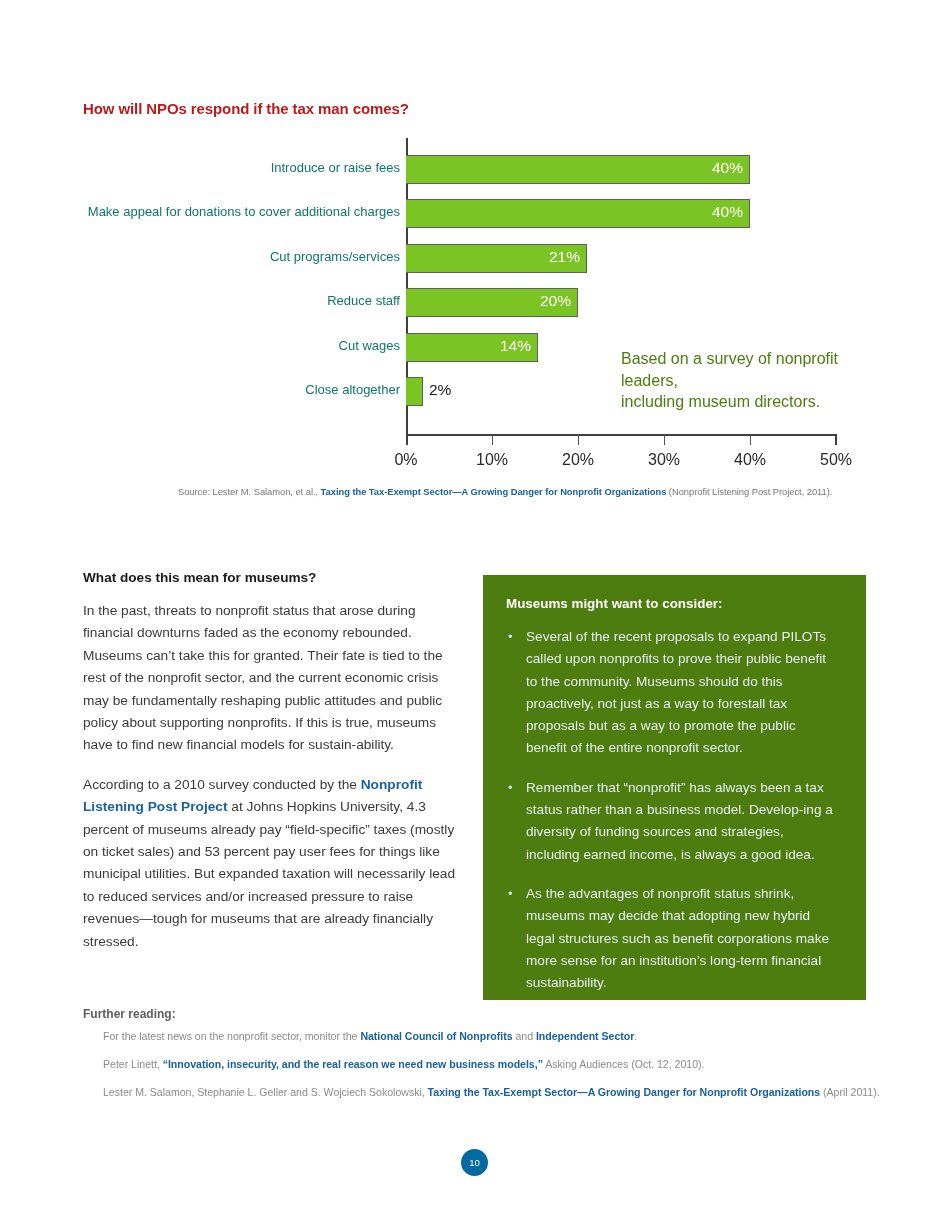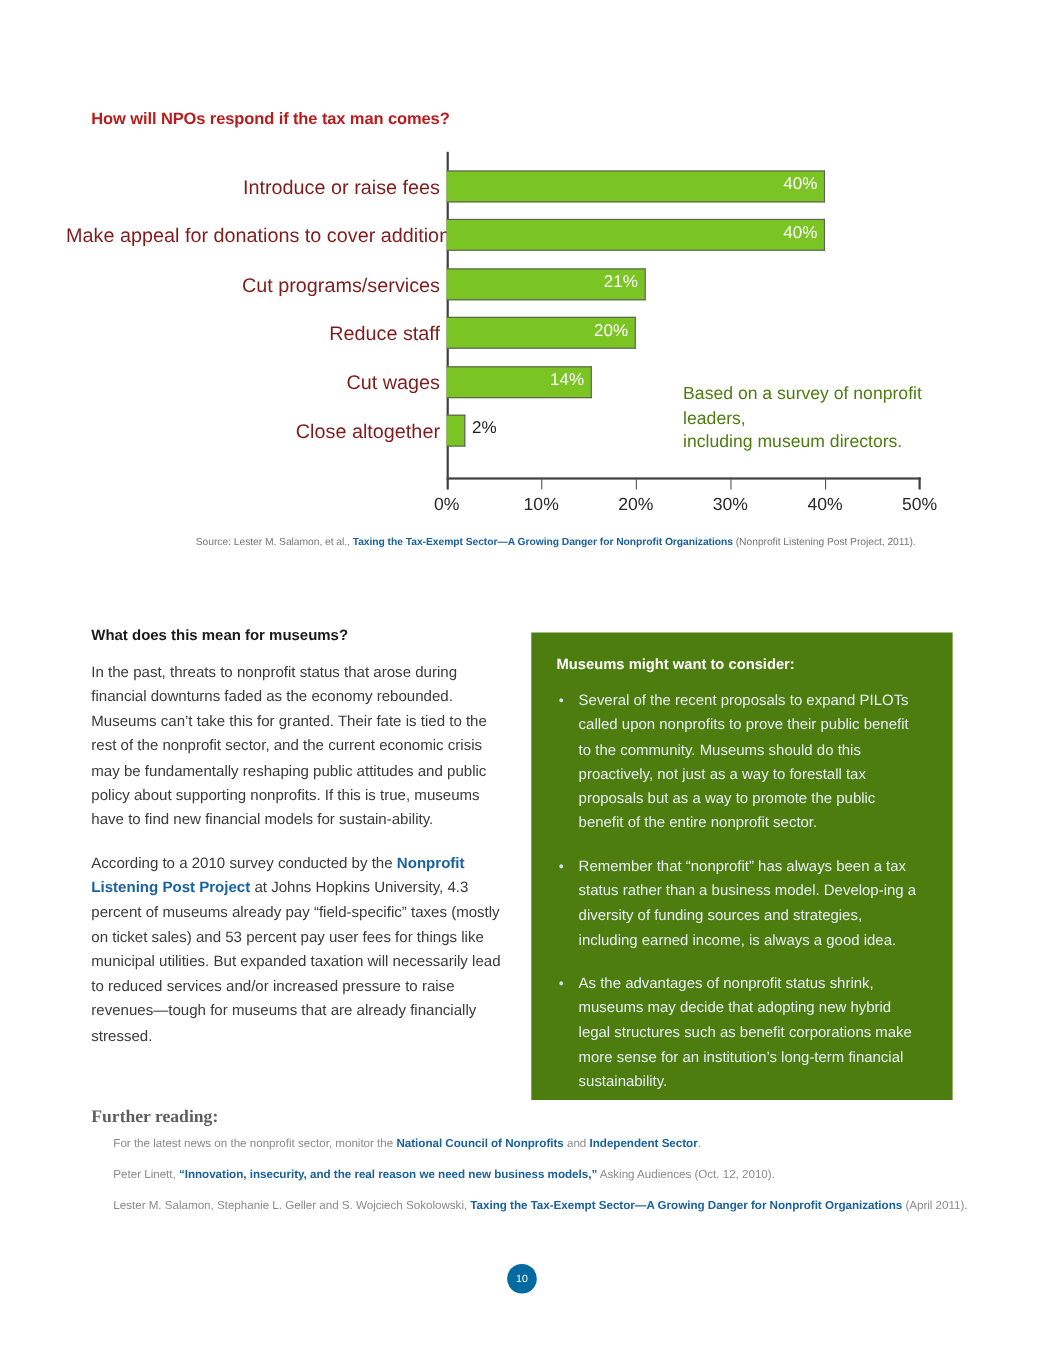--- a/index.html
+++ b/index.html
@@ -44,22 +44,22 @@
     left: 60px;
     top: 0;
     width: 340px;
     height: 296px;
   }
   .cat-label {
     position: absolute;
     right: 0;
     width: 340px;
     text-align: right;
-    font-size: 18px;
-    color: #7f1d1d;
+    font-size: 13px;
+    color: #0f766e;
     white-space: nowrap;
   }
 
   .plot {
     position: absolute;
     left: 406px;
     top: 0;
     width: 430px;
     height: 296px;
   }
@@ -211,25 +211,24 @@
   }
 
   
   .further {
     position: absolute;
     left: 83px;
     top: 1007px;
     width: 790px;
   }
   .further-heading {
-    font-size: 16px;
+    font-size: 12px;
     font-weight: bold;
     color: #5e5e5e;
     margin-bottom: 9px;
-    font-family: Liberation Serif, serif;
   }
   .fr-line {
     font-size: 10.6px;
     color: #8b8b8b;
     margin-bottom: 16px;
     letter-spacing: -0.03px;
     white-space: nowrap;
     padding-left: 20px;
   }
   .fr-line b { color: #19619c; font-weight: bold; }

